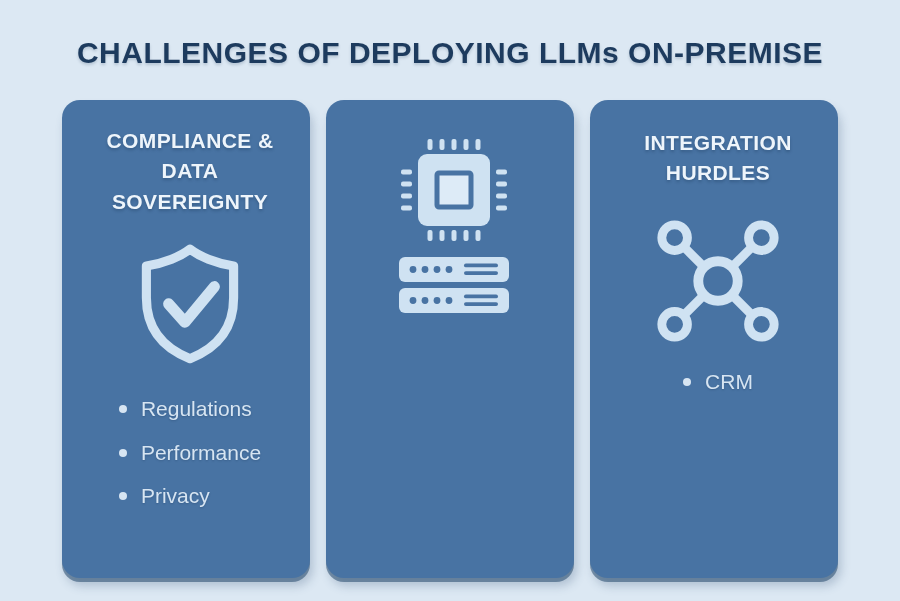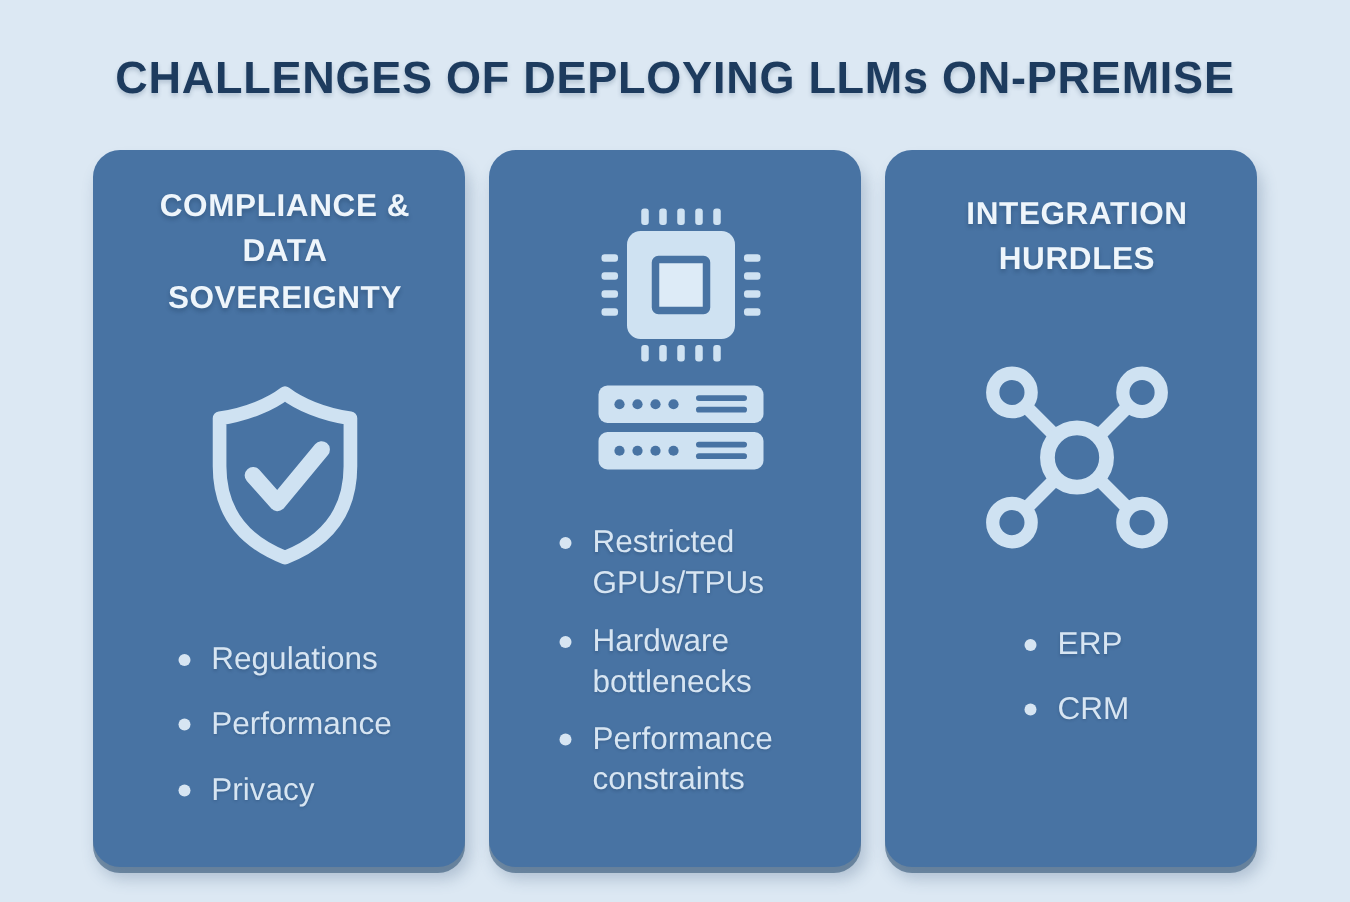--- a/index.html
+++ b/index.html
@@ -41,21 +41,20 @@
   }
   .card{
     flex:1 1 0;
     background:var(--card);
     border-radius:18px;
     box-shadow:0 4px 0 rgba(38,74,110,0.55), 3px 8px 10px rgba(60,90,125,0.28);
     padding:26px 8px 22px 16px;
     display:flex;
     flex-direction:column;
     align-items:center;
-    gap:24px;
   }
   .card-title{
     min-height:64px;
     display:flex;
     align-items:center;
     justify-content:center;
     text-align:center;
     font-size:21px;
     font-weight:bold;
     letter-spacing:0.4px;
@@ -176,57 +175,39 @@
 
           <rect class="icon-fill" x="5" y="155" width="110" height="25" rx="6"></rect>
           <circle class="card-fill" cx="19" cy="167.5" r="3.4"></circle>
           <circle class="card-fill" cx="31" cy="167.5" r="3.4"></circle>
           <circle class="card-fill" cx="43" cy="167.5" r="3.4"></circle>
           <circle class="card-fill" cx="55" cy="167.5" r="3.4"></circle>
           <rect class="card-fill" x="70" y="161.5" width="34" height="3.8" rx="1.9"></rect>
           <rect class="card-fill" x="70" y="169.2" width="34" height="3.8" rx="1.9"></rect>
         </svg>
       </div>
-      <ul class="bullet-list">
-        <li class="bullet-item">
-          <span class="dot"></span>
-          <span class="bullet-text">Restricted GPUs/TPUs</span>
-        </li>
-        <li class="bullet-item">
-          <span class="dot"></span>
-          <span class="bullet-text">Hardware bottlenecks</span>
-        </li>
-        <li class="bullet-item">
-          <span class="dot"></span>
-          <span class="bullet-text">Performance constraints</span>
-        </li>
-      </ul>
     </section>
 
     <section class="card">
       <h2 class="card-title">INTEGRATION HURDLES</h2>
       <div class="icon-box short">
         <svg width="138" height="138" viewBox="0 0 140 140">
           <line class="icon-stroke" stroke-width="9" x1="70" y1="70" x2="26" y2="26"></line>
           <line class="icon-stroke" stroke-width="9" x1="70" y1="70" x2="114" y2="26"></line>
           <line class="icon-stroke" stroke-width="9" x1="70" y1="70" x2="26" y2="114"></line>
           <line class="icon-stroke" stroke-width="9" x1="70" y1="70" x2="114" y2="114"></line>
           <circle class="node" cx="70" cy="70" r="20" stroke-width="10"></circle>
           <circle class="node" cx="26" cy="26" r="13" stroke-width="9"></circle>
           <circle class="node" cx="114" cy="26" r="13" stroke-width="9"></circle>
           <circle class="node" cx="26" cy="114" r="13" stroke-width="9"></circle>
           <circle class="node" cx="114" cy="114" r="13" stroke-width="9"></circle>
         </svg>
       </div>
       <ul class="bullet-list">
         <li class="bullet-item">
           <span class="dot"></span>
-          <span class="bullet-text">ERP</span>
-        </li>
-        <li class="bullet-item">
-          <span class="dot"></span>
           <span class="bullet-text">CRM</span>
         </li>
       </ul>
     </section>
 
   </div>
 </div>
 
 </body></html>

